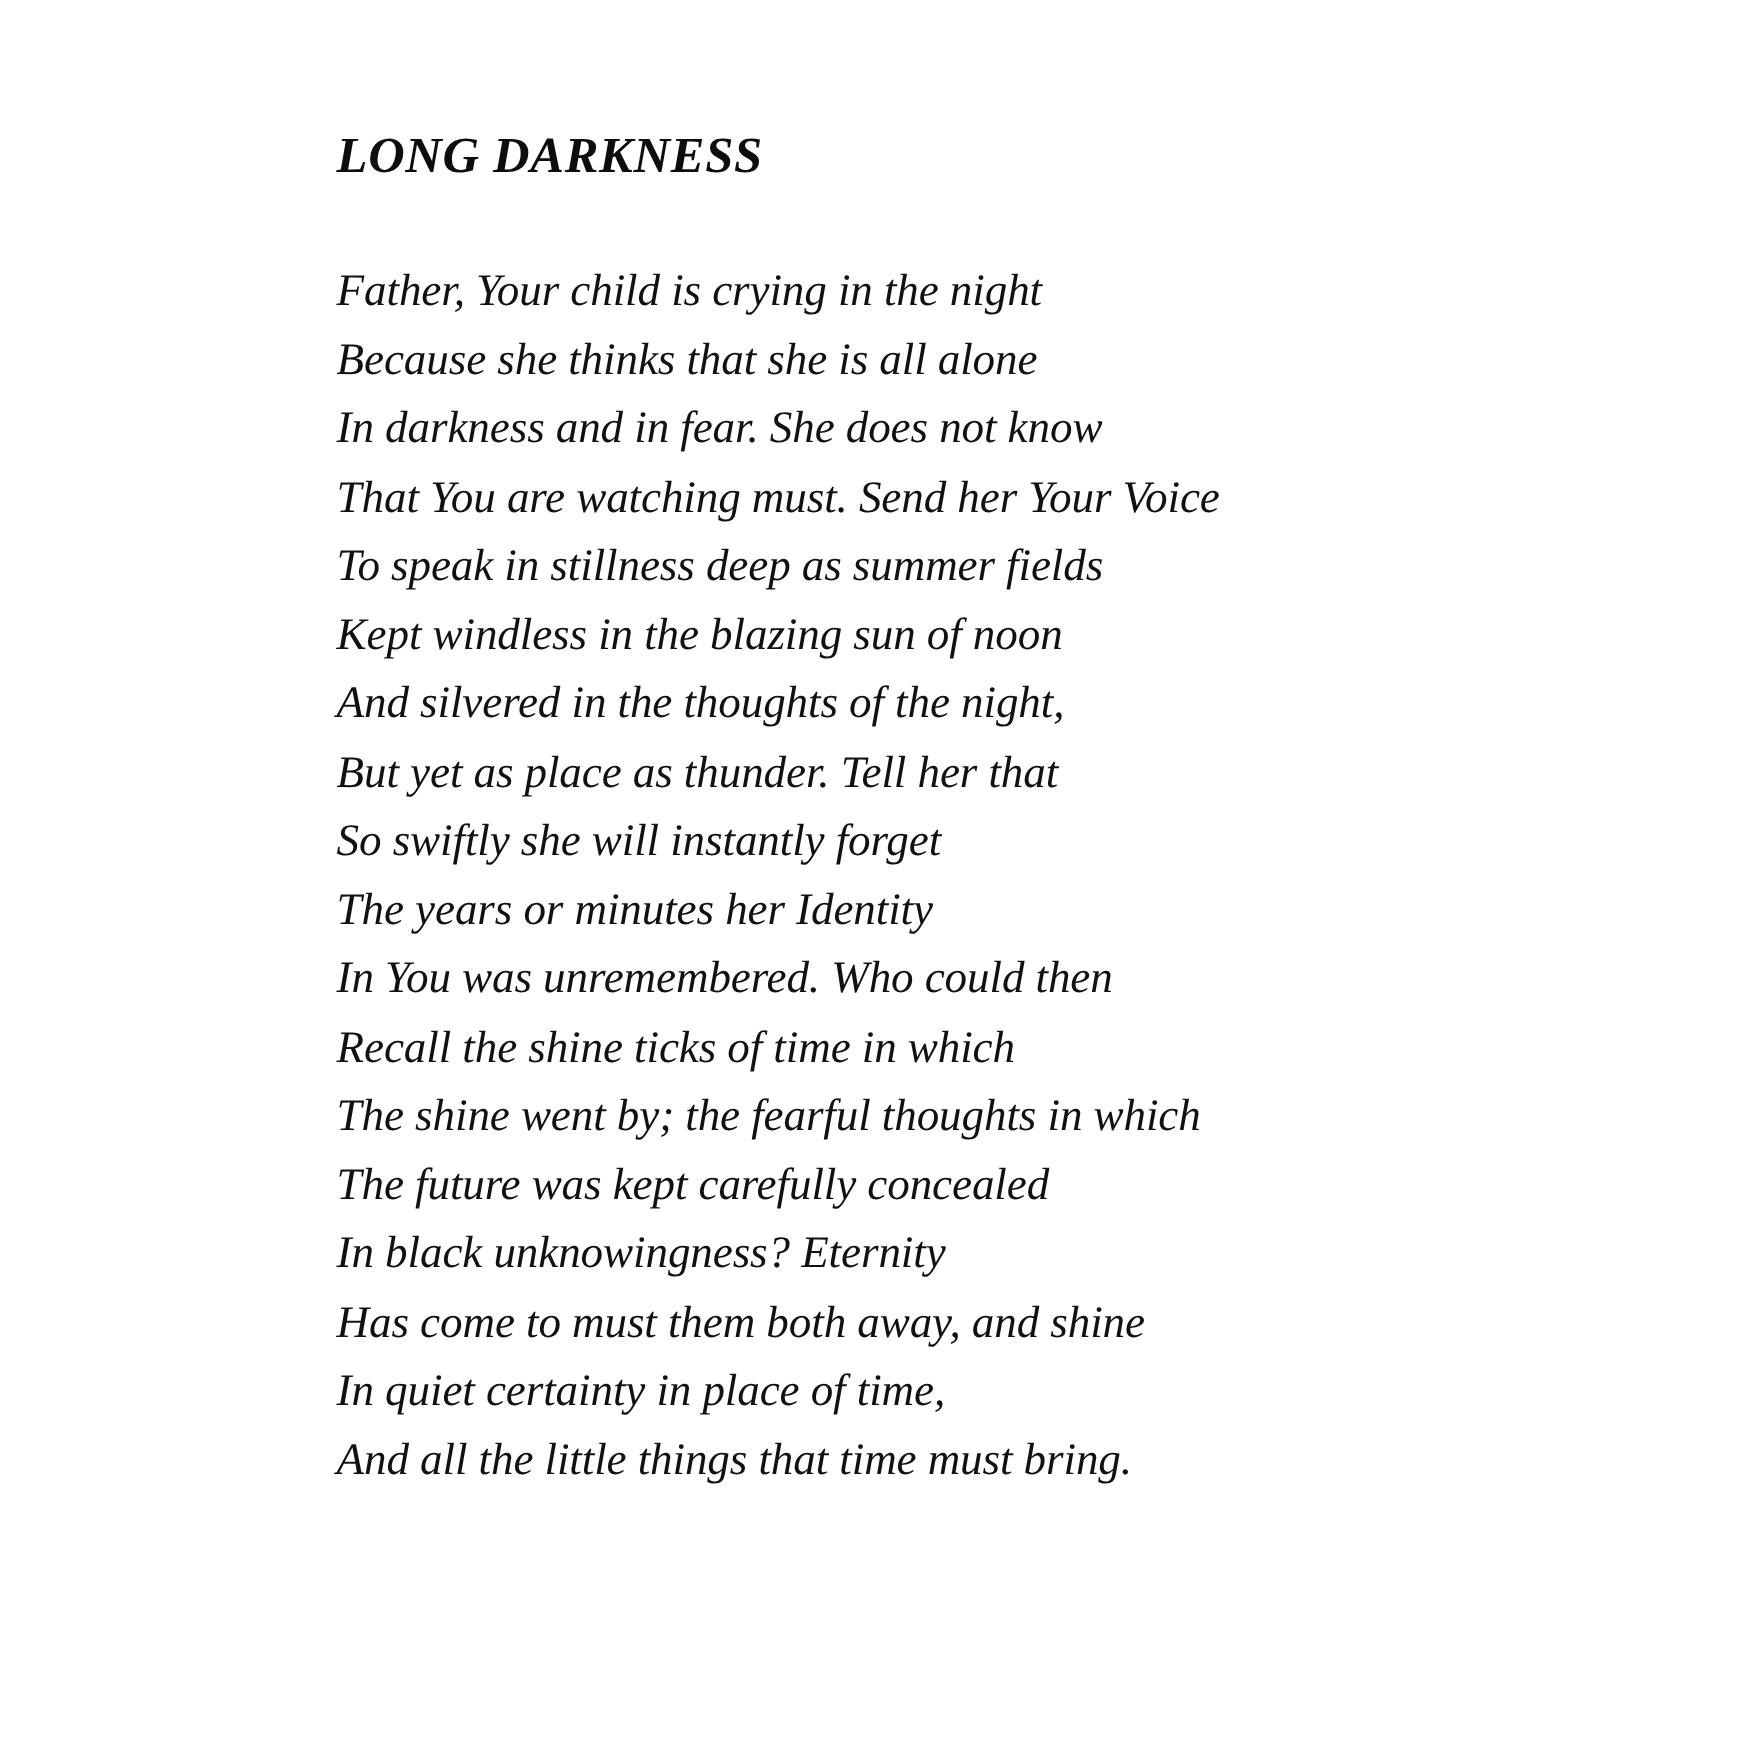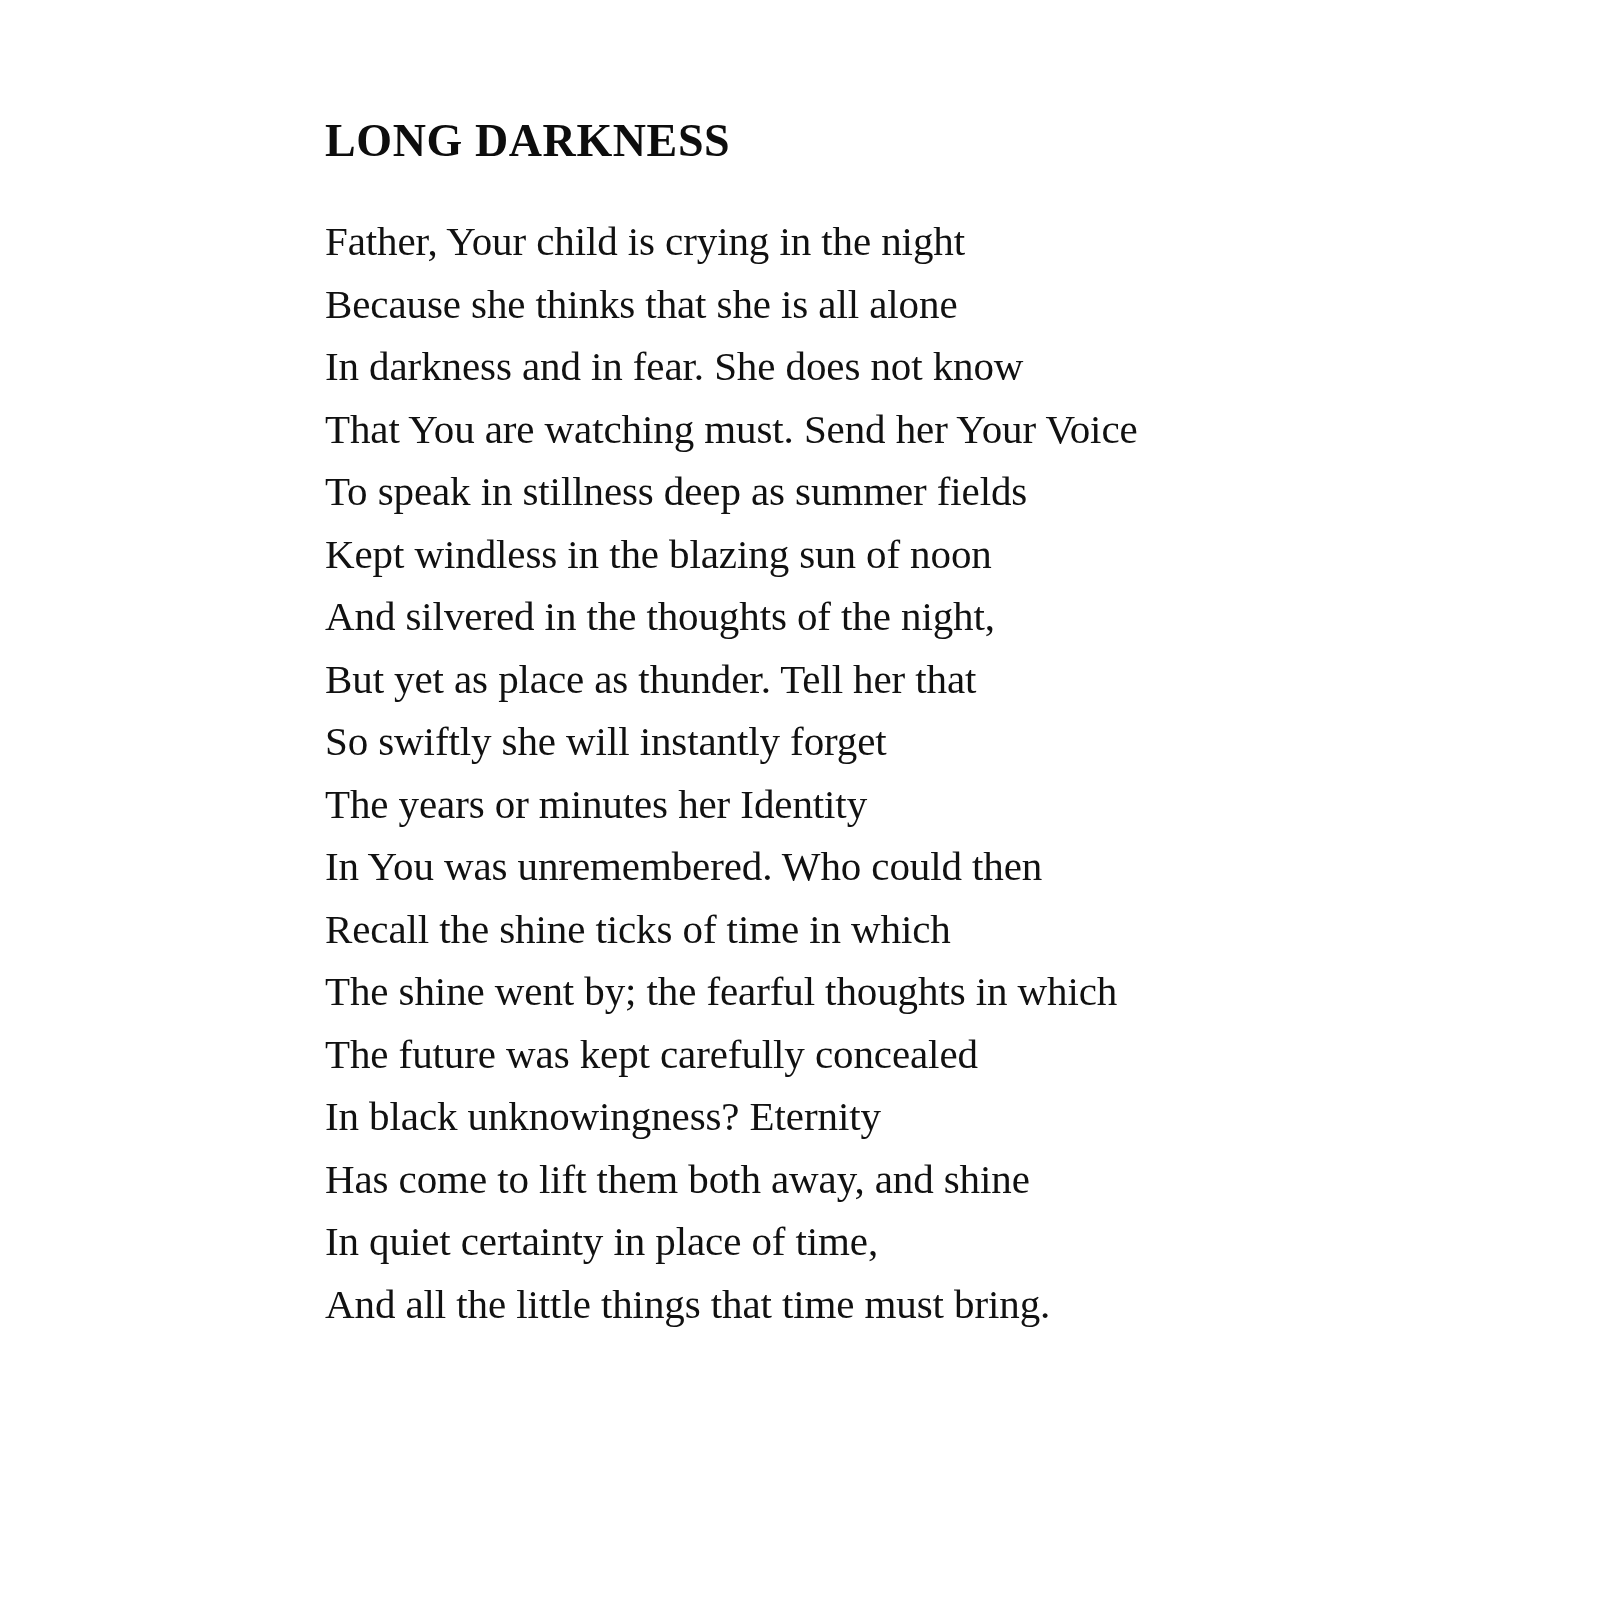--- a/index.html
+++ b/index.html
@@ -16,35 +16,36 @@
   }
   .page {
     position: relative;
     width: 1600px;
     height: 1600px;
     background: #ffffff;
     box-sizing: border-box;
   }
   .poem-block {
     position: absolute;
-    left: 325px;
+    left: 306px;
     top: 118px;
     width: 1120px;
+    font-style: italic;
   }
   .poem-title {
     font-family: "Liberation Serif", "DejaVu Serif", serif;
     font-weight: bold;
     font-size: 46px;
     letter-spacing: 0.6px;
     color: #0d0d0d;
     margin: 0 0 0 0;
     line-height: 1.0;
   }
   .poem-body {
-    margin-top: 46px;
+    margin-top: 68px;
   }
   .poem-line {
     font-family: "Liberation Serif", "DejaVu Serif", serif;
     font-size: 41px;
     line-height: 62.5px;
     color: #111111;
     white-space: pre;
     letter-spacing: -0.1px;
   }
 </style>
@@ -63,18 +64,18 @@
       <div class="poem-line">Kept windless in the blazing sun of noon</div>
       <div class="poem-line">And silvered in the thoughts of the night,</div>
       <div class="poem-line">But yet as place as thunder. Tell her that</div>
       <div class="poem-line">So swiftly she will instantly forget</div>
       <div class="poem-line">The years or minutes her Identity</div>
       <div class="poem-line">In You was unremembered. Who could then</div>
       <div class="poem-line">Recall the shine ticks of time in which</div>
       <div class="poem-line">The shine went by; the fearful thoughts in which</div>
       <div class="poem-line">The future was kept carefully concealed</div>
       <div class="poem-line">In black unknowingness? Eternity</div>
-      <div class="poem-line">Has come to lift them both away, and shine</div>
+      <div class="poem-line">Has come to must them both away, and shine</div>
       <div class="poem-line">In quiet certainty in place of time,</div>
       <div class="poem-line">And all the little things that time must bring.</div>
     </div>
   </div>
 </div>
 
 </body></html>

